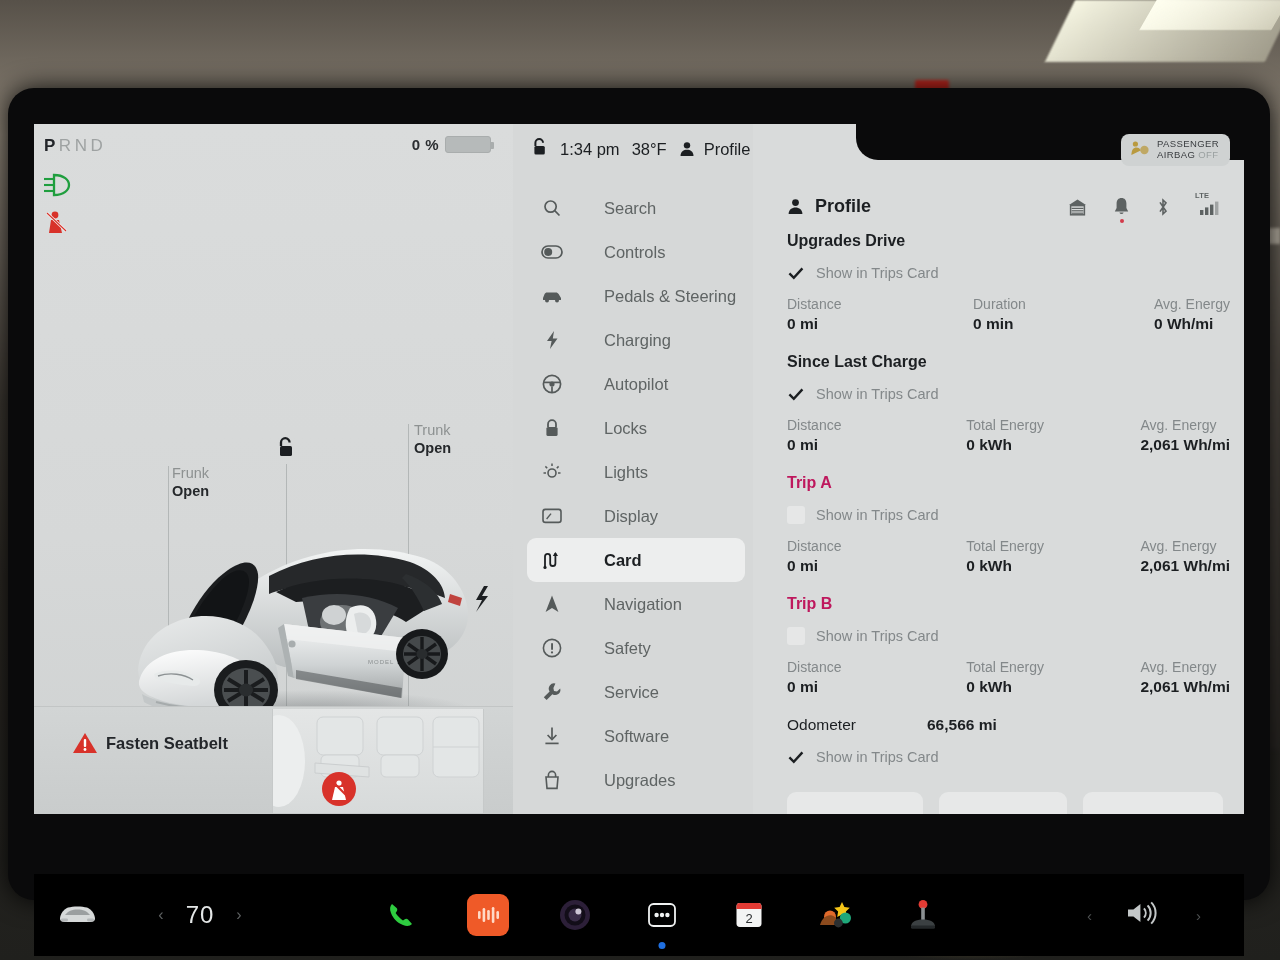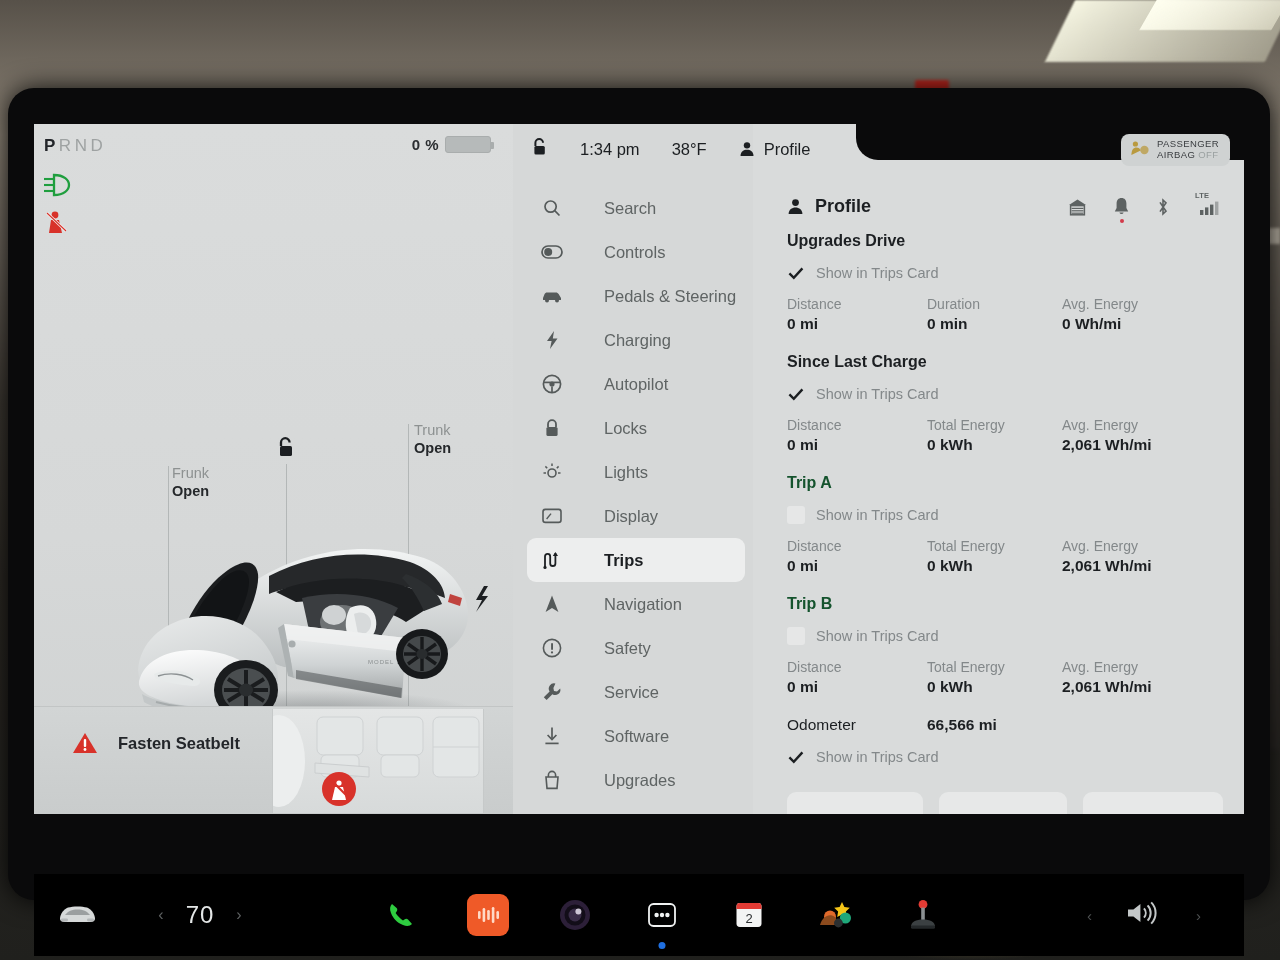--- a/index.html
+++ b/index.html
@@ -105,21 +105,21 @@
   }
   #page-dots .dot { width: 7px; height: 7px; border-radius: 50%; background: #b7bbbb; }
   #page-dots .dot.on { background: #5d6161; }
 
   #bottom-strip {
     position: absolute; left: 0; bottom: 0; width: 479px; height: 108px;
     background: linear-gradient(to bottom, #d2d5d5, #c9cccc);
     border-top: 1px solid #c2c5c5;
   }
   #warn-row {
-    position: absolute; left: 38px; top: 24px; display: flex; align-items: center; gap: 20px;
+    position: absolute; left: 38px; top: 24px; display: flex; align-items: center; gap: 8px;
   }
   #warn-text { font-size: 16.5px; color: #23262a; font-weight: 600; }
 
   #seat-diagram {
     position: absolute; left: 238px; top: 2px; width: 212px; height: 104px;
     background: linear-gradient(to bottom, #e4e6e6, #d7dada);
     border-left: 1px solid #c6c9c9; border-right: 1px solid #c6c9c9;
   }
 
   
@@ -162,32 +162,32 @@
     width: 4px; height: 4px; border-radius: 50%; background: #d33a4a;
   }
   #lte-label {
     position: absolute; left: -1px; top: -8px; font-size: 7.5px;
     color: #5d6262; letter-spacing: .2px; font-weight: 600;
   }
 
   #sections { position: absolute; left: 34px; right: 14px; top: 108px; }
   .sec { margin-bottom: 4px; }
   .sec-title { font-size: 16px; color: #1c1f22; font-weight: bold; margin-bottom: 11px; }
-  .sec-title.link { color: #14532d; }
+  .sec-title.link { color: #be185d; }
 
   .chk-row { display: flex; align-items: center; gap: 11px; height: 24px; margin-bottom: 11px; cursor: pointer; }
   .chk-box {
     width: 18px; height: 18px; flex: none;
     display: flex; align-items: center; justify-content: center;
     color: #1c1f22;
   }
   .chk-box.off { background: rgba(255,255,255,.34); border-radius: 3px; }
   .chk-lb { font-size: 14.5px; color: #83888a; }
 
-  .stats { display: flex; margin-bottom: 20px; }
+  .stats { display: flex; margin-bottom: 20px; justify-content: space-between; }
   .stat { flex: none; }
   .stat.c1 { width: 140px; }
   .stat.c2 { width: 135px; }
   .stat.c3 { width: auto; }
   .stat-lb { font-size: 14px; color: #83888a; margin-bottom: 3px; }
   .stat-vl { font-size: 15.5px; color: #1c1f22; font-weight: bold; }
 
   #odo-row { display: flex; align-items: baseline; margin-bottom: 11px; margin-top: 2px; }
   #odo-lb { width: 140px; font-size: 15.5px; color: #1c1f22; }
   #odo-vl { font-size: 15.5px; color: #1c1f22; font-weight: bold; }
@@ -203,21 +203,21 @@
   .ghost-btn.b1 { width: 136px; }
   .ghost-btn.b2 { width: 128px; }
   .ghost-btn.b3 { width: 140px; }
 
   
   #status-bar {
     position: absolute; left: 479px; top: 0; right: 0; height: 62px;
   }
   #sb-items {
     position: absolute; left: 18px; top: 13px;
-    display: flex; align-items: center; gap: 32px;
+    display: flex; align-items: center; gap: 12px;
     font-size: 16.5px; color: #1c1f22;
   }
   #sb-items .sb-profile { display: flex; align-items: center; gap: 9px; }
   #airbag-pill {
     position: absolute; right: 14px; top: 10px;
     display: flex; align-items: center; gap: 8px;
     background: #cfd2d2; border-radius: 8px; padding: 5px 11px 5px 8px;
   }
   #airbag-txt { font-size: 9.5px; line-height: 1.15; color: #3a3d40; letter-spacing: .4px; }
   #airbag-off { color: #9aa0a0; }
@@ -541,21 +541,21 @@
       </div>
 
       <div class="nav-item selected">
         <span class="nav-ic">
           <svg width="20" height="20" viewBox="0 0 20 20">
               <path d="M3 17 V6.5 A2.6 2.6 0 0 1 8.2 6.5 V13.4 A2.6 2.6 0 0 0 13.4 13.4 V3" fill="none" stroke="currentColor" stroke-width="1.8"></path>
               <circle cx="3" cy="17.4" r="1.6" fill="currentColor"></circle>
               <path d="M13.4 2 L16 6 H10.8 Z" fill="currentColor"></path>
             </svg>
         </span>
-        <span class="nav-lb">Trips</span>
+        <span class="nav-lb">Card</span>
       </div>
 
       <div class="nav-item">
         <span class="nav-ic">
           <svg width="16" height="20" viewBox="0 0 16 20">
               <path d="M8 1.6 L14.4 18 L8 14 L1.6 18 Z" fill="currentColor"></path>
             </svg>
         </span>
         <span class="nav-lb">Navigation</span>
       </div>

